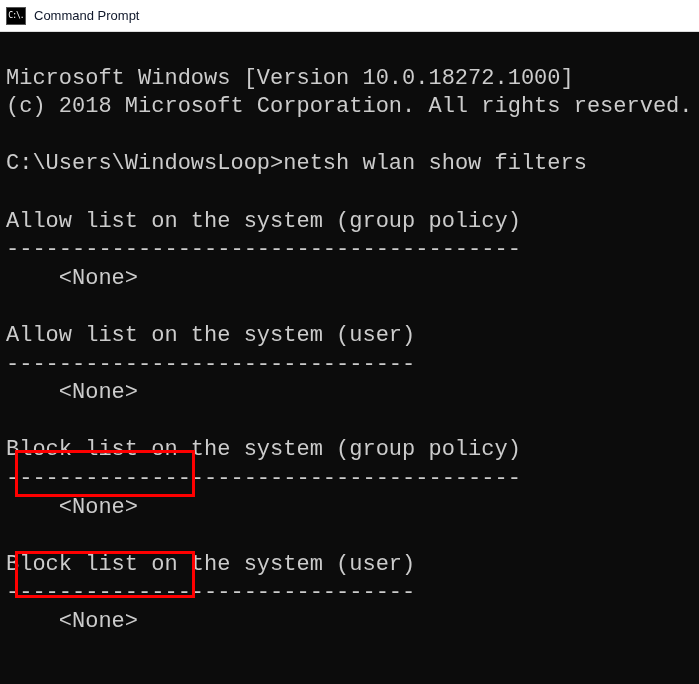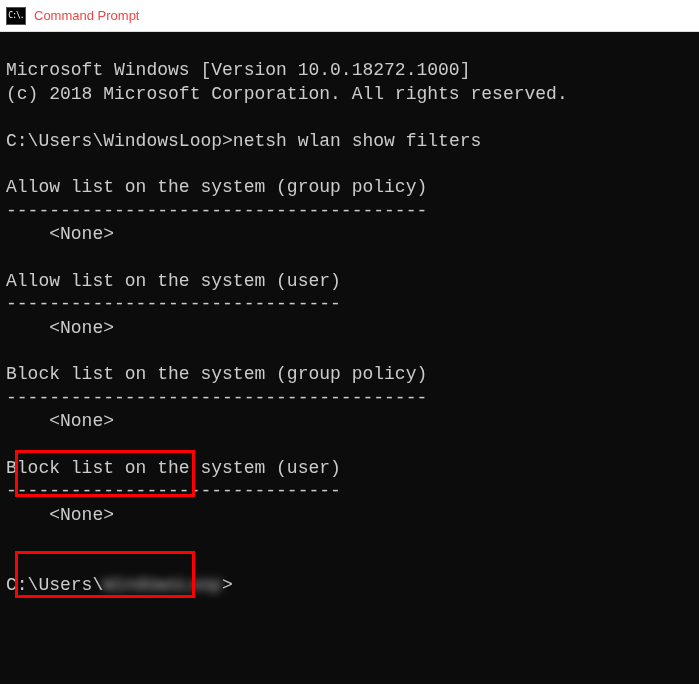--- a/index.html
+++ b/index.html
@@ -31,27 +31,27 @@
       font-family: "Consolas", monospace;
       display: flex;
       align-items: center;
       justify-content: center;
       margin-right: 8px;
       border: 1px solid #555;
       letter-spacing: -1px;
     }
     .title-text {
       font-size: 13px;
-      color: #ef4444;
+      color: #0f172a;
     }
     .terminal {
       background: #0c0c0c;
       color: #cccccc;
       font-family: "Consolas", "Courier New", monospace;
-      font-size: 18px;
+      font-size: 22px;
       line-height: 1.3;
       padding: 4px 6px;
       height: calc(100% - 32px);
       white-space: pre;
       overflow: hidden;
       position: relative;
     }
     .terminal .line {
       white-space: pre;
     }

